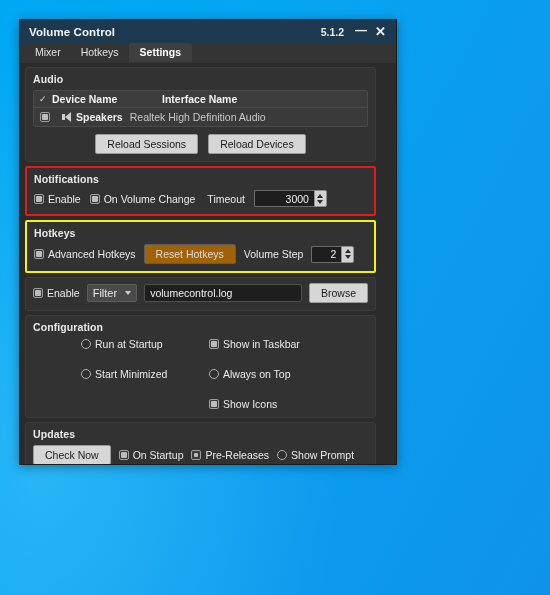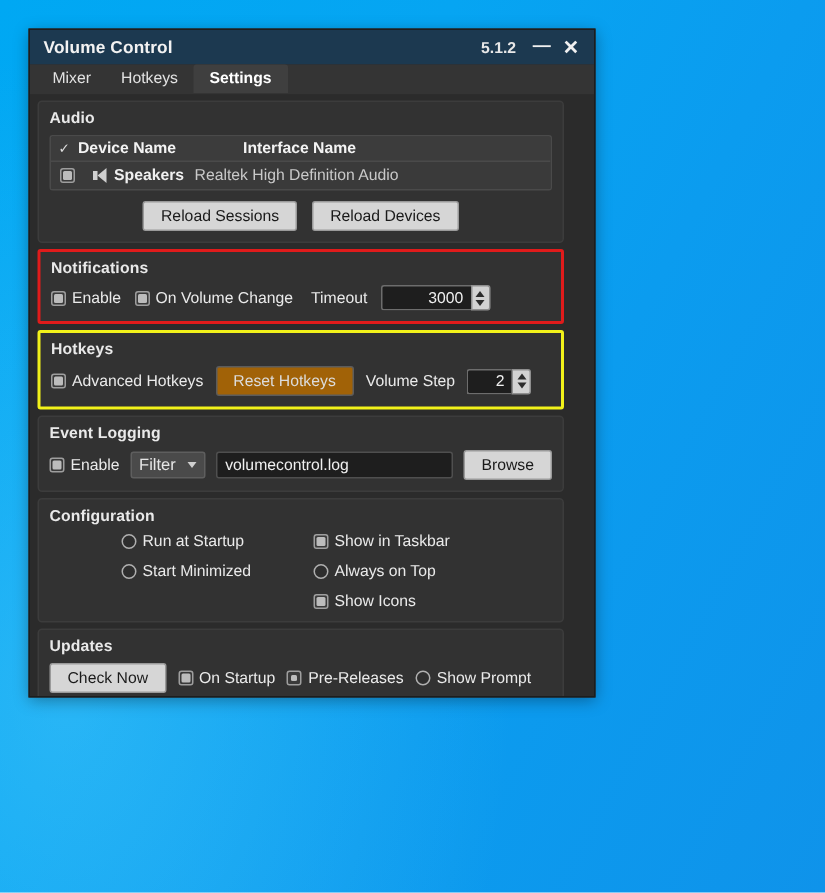--- a/index.html
+++ b/index.html
@@ -184,21 +184,21 @@
   }
   .logpath {
     flex: 1 1 auto; height: 18px;
     background: #1e1e1e; border: 1px solid #4f4f4f; border-radius: 2px;
     color: #f0f0f0; font-size: 10.5px;
     padding: 0 5px; font-family: "Liberation Sans", sans-serif;
     outline: none; min-width: 0;
   }
 
   .cfg-grid { display: flex; padding-left: 48px; gap: 0; }
-  .cfg-col { display: flex; flex-direction: column; gap: 8px; }
+  .cfg-col { display: flex; flex-direction: column; gap: 18px; }
   .cfg-col.left { width: 128px; }
 </style>
 </head>
 <body>
 
 <div id="desktop"></div>
 
 <div id="window">
 
   <div class="titlebar">
@@ -278,21 +278,20 @@
           <input type="text" style="width: 30px;" value="2">
           <span class="arrows">
             <span class="up"></span>
             <span class="dn"></span>
           </span>
         </span>
       </div>
     </div>
 
     <div class="group">
-      <div class="group-title">Event Logging</div>
       <div class="row" style="gap:7px;">
         <span class="cb on">
           <span class="box"></span>
           <span class="lbl">Enable</span>
         </span>
         <span class="combo">
           <span class="t">Filter</span>
           <span class="caret"></span>
         </span>
         <input class="logpath" type="text" value="volumecontrol.log" style="">

